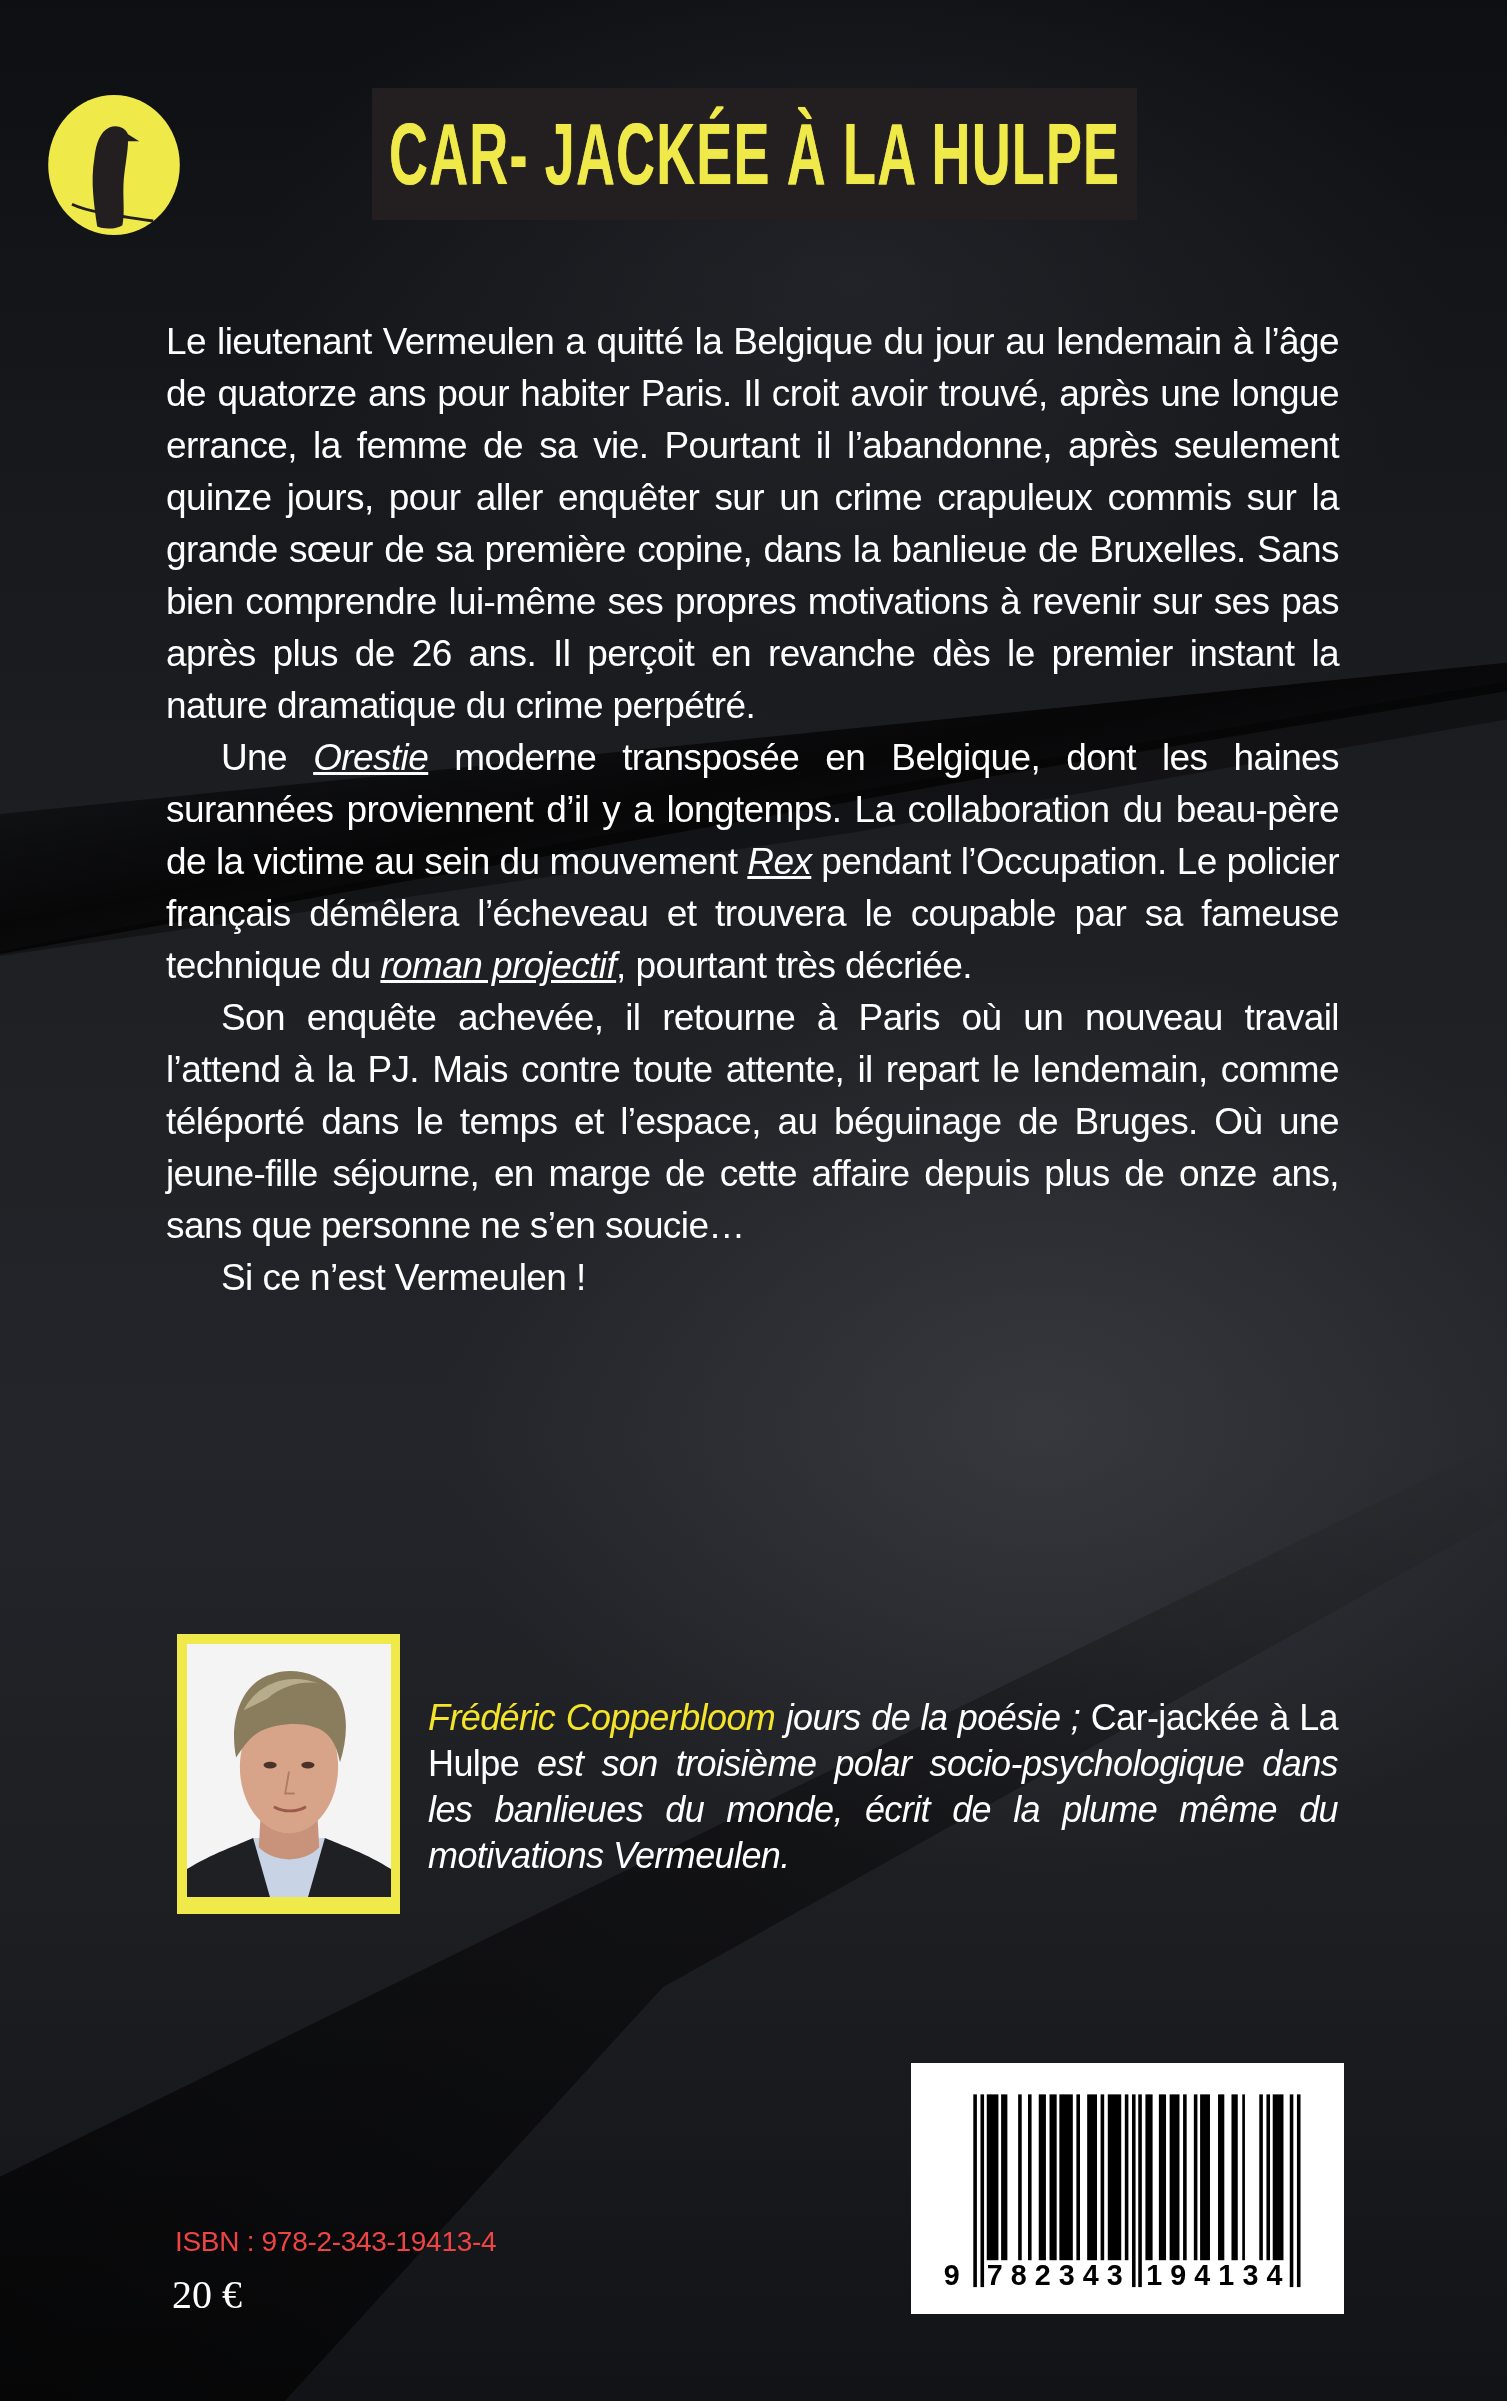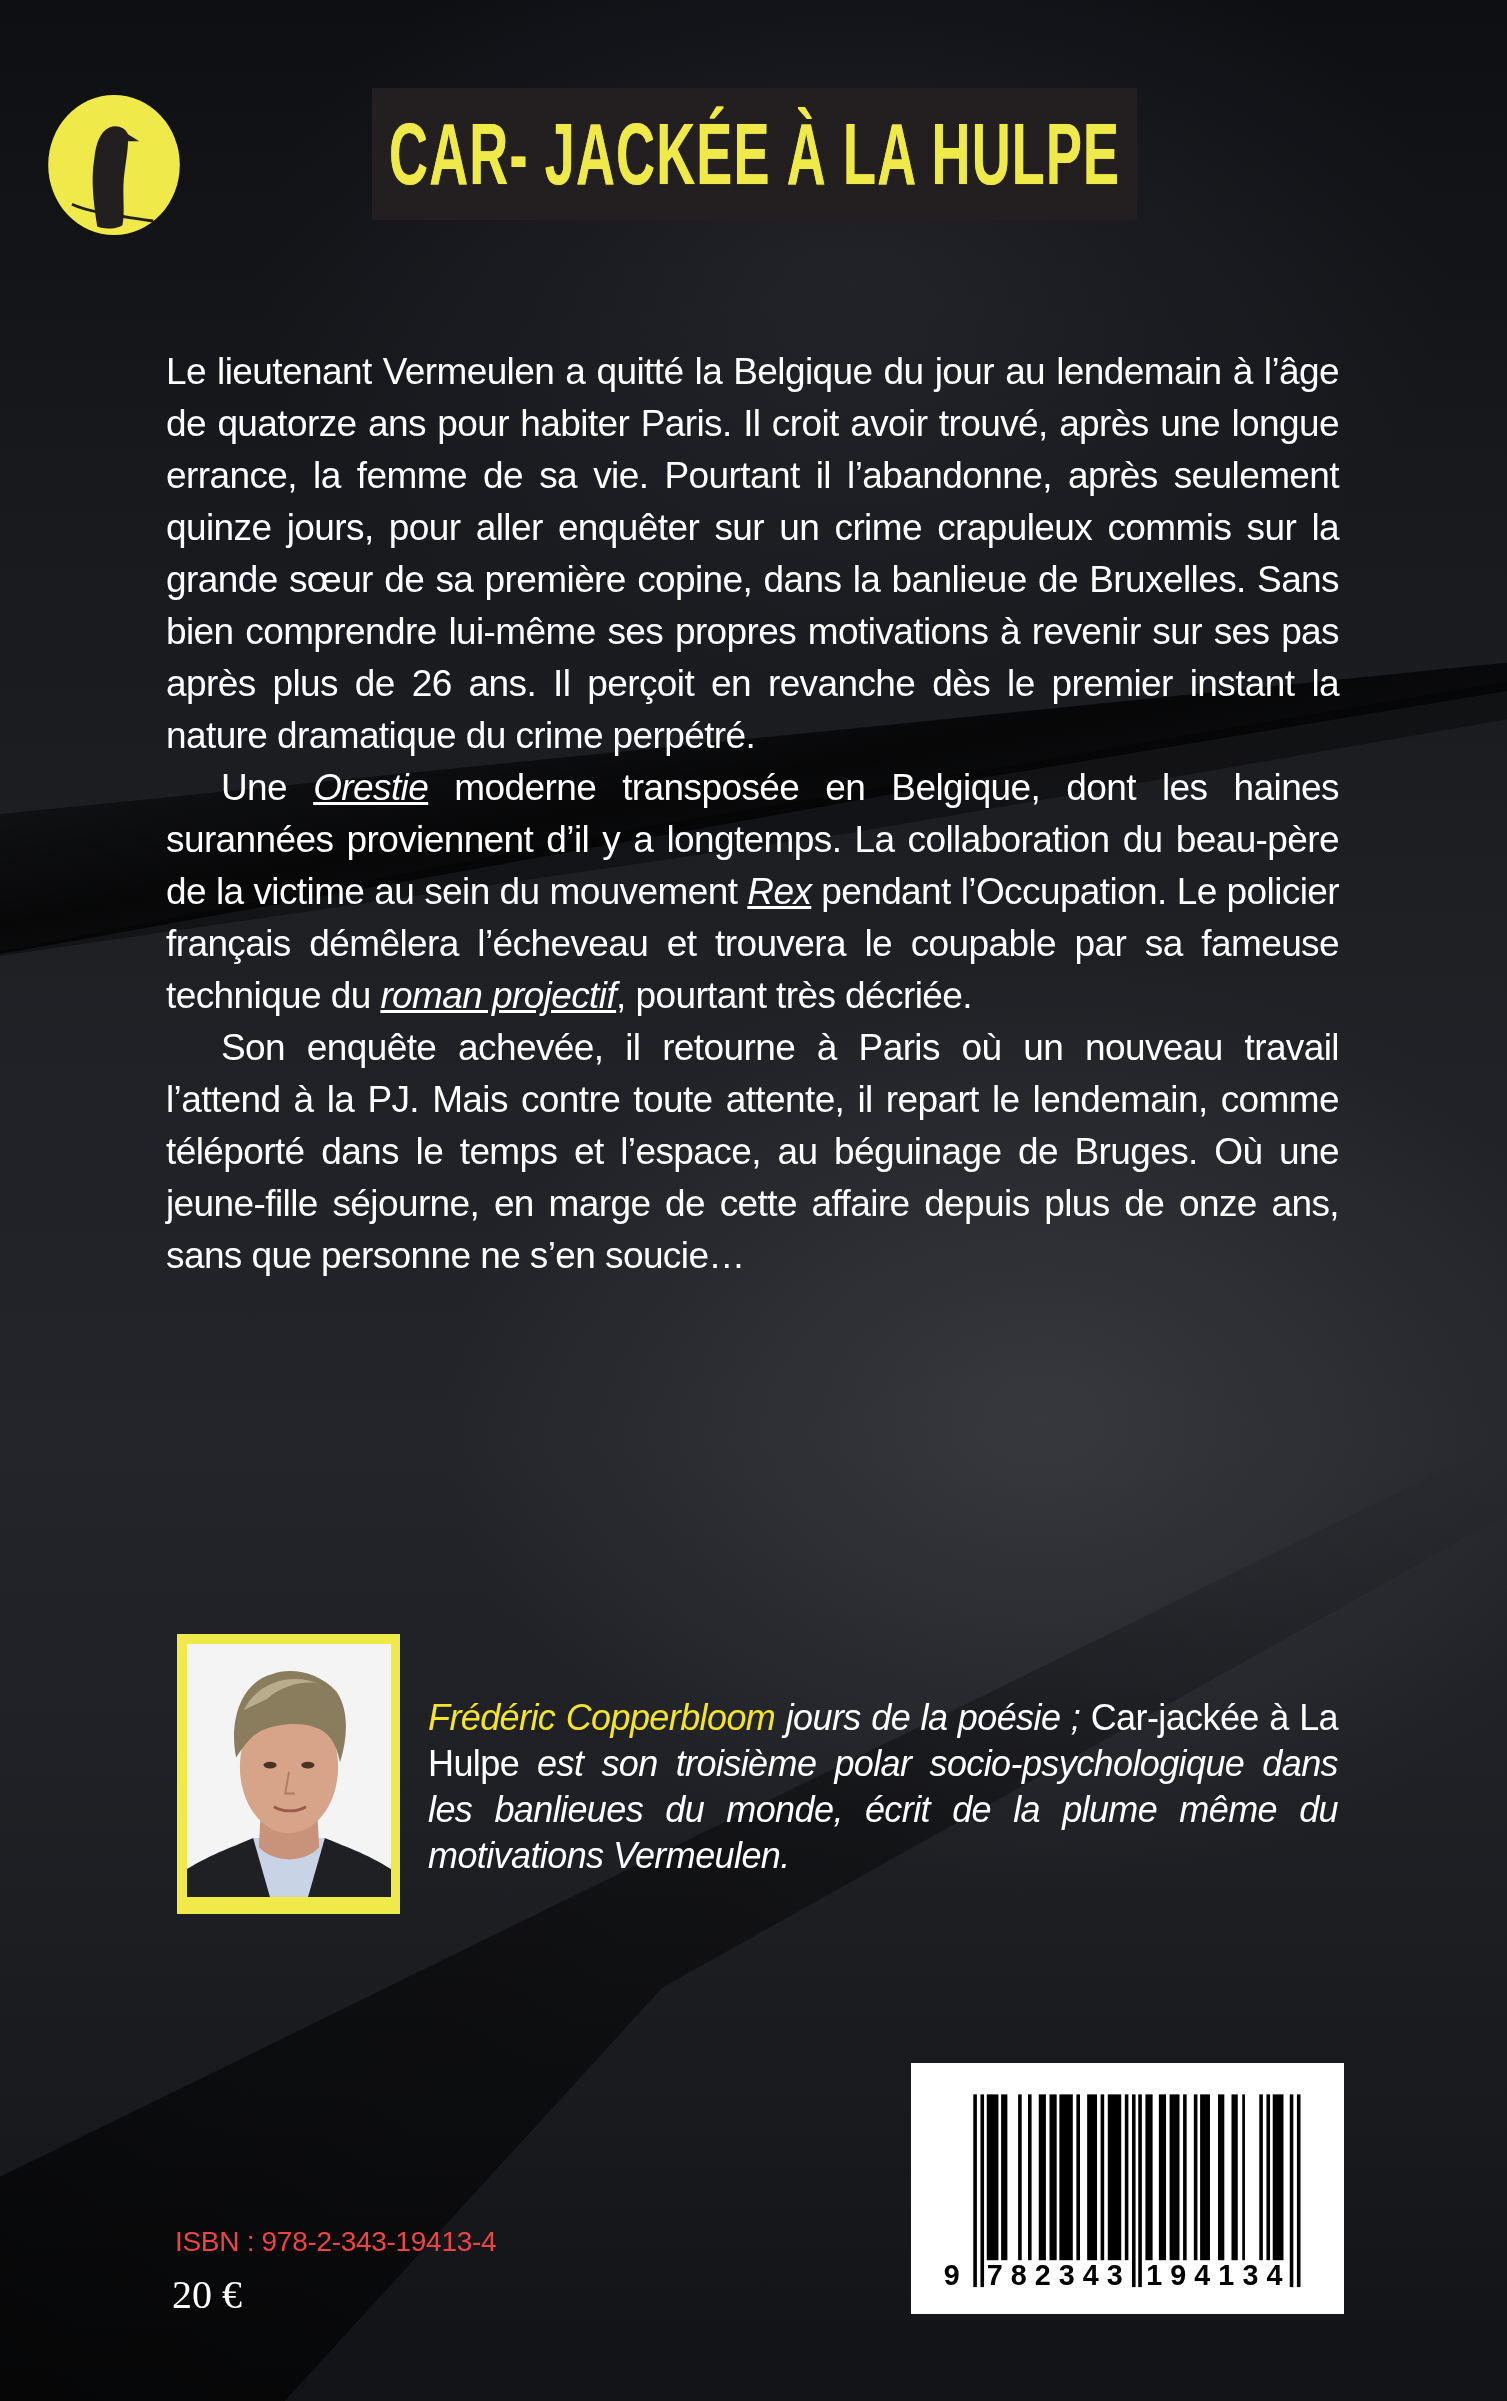--- a/index.html
+++ b/index.html
@@ -56,21 +56,20 @@
     .synopsis {
       position: absolute;
       left: 166px; top: 316px;
       width: 1173px;
       color: #ffffff;
       font-family: "Liberation Sans", "DejaVu Sans", sans-serif;
       font-size: 37px;
       line-height: 52px;
       text-align: justify;
       letter-spacing: -0.6px;
-      margin-top: 30px;
     }
     .synopsis p { margin: 0; }
     .synopsis p.indent { text-indent: 55px; }
     .synopsis em { font-style: italic; text-decoration: underline; }
 
     
     .author-photo {
       position: absolute;
       left: 177px; top: 1634px;
       width: 223px; height: 280px;
@@ -166,20 +165,21 @@
 </div>
 
 <div class="title-box">
   <span class="title-text">CAR- JACKÉE À LA HULPE</span>
 </div>
 
 <div class="synopsis">
   <p>Le lieutenant Vermeulen a quitté la Belgique du jour au lendemain à l’âge de quatorze ans pour habiter Paris. Il croit avoir trouvé, après une longue errance, la femme de sa vie. Pourtant il l’abandonne, après seulement quinze jours, pour aller enquêter sur un crime crapuleux commis sur la grande sœur de sa première copine, dans la banlieue de Bruxelles. Sans bien comprendre lui-même ses propres motivations à revenir sur ses pas après plus de 26 ans. Il perçoit en revanche dès le premier instant la nature dramatique du crime perpétré.</p>
   <p class="indent"><span>Une </span><em>Orestie</em><span> moderne transposée en Belgique, dont les haines surannées proviennent d’il y a longtemps. La collaboration du beau-père de la victime au sein du mouvement </span><em>Rex</em><span> pendant l’Occupation. Le policier français démêlera l’écheveau et trouvera le coupable par sa fameuse technique du </span><em>roman projectif</em><span>, pourtant très décriée.</span></p>
   <p class="indent">Son enquête achevée, il retourne à Paris où un nouveau travail l’attend à la PJ. Mais contre toute attente, il repart le lendemain, comme téléporté dans le temps et l’espace, au béguinage de Bruges. Où une jeune-fille séjourne, en marge de cette affaire depuis plus de onze ans, sans que personne ne s’en soucie…</p>
+  <p class="indent">Si ce n’est Vermeulen !</p>
 </div>
 
 <div class="author-photo">
   <div class="inner">
     <svg viewBox="0 0 216 268" preserveAspectRatio="none">
       <rect width="216" height="268" fill="#f4f4f4"></rect>
 
       <path d="M0 268 L0 238 C25 222 55 212 70 205 L146 205 C162 212 192 222 216 238 L216 268 Z" fill="#1e2024"></path>
 
       <path d="M70 205 L88 268 L128 268 L146 205 Z" fill="#c8d4e6"></path>

